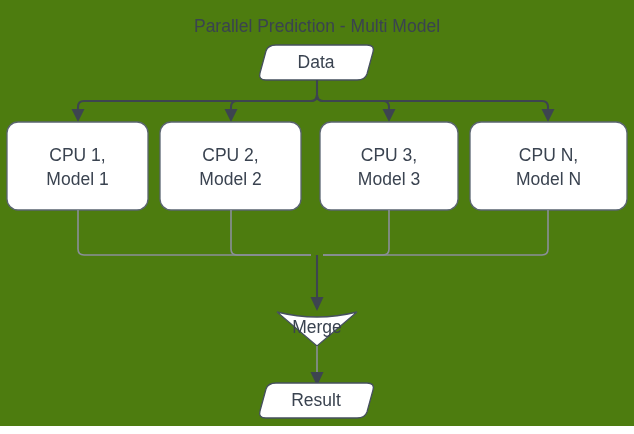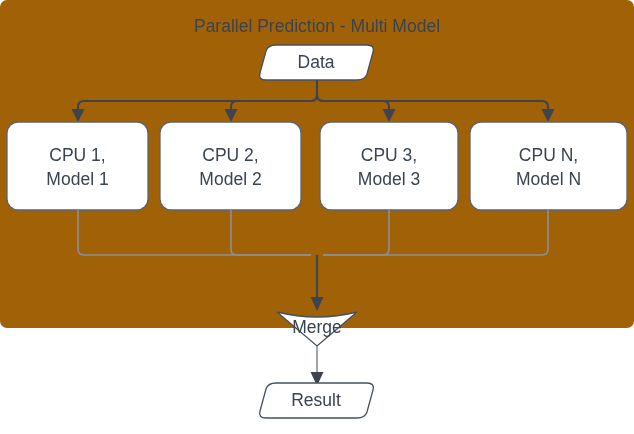--- a/index.html
+++ b/index.html
@@ -9,23 +9,22 @@
   }
   body {
     width: 634px;
     height: 434px;
     overflow: hidden;
     font-family: "Liberation Sans", sans-serif;
   }
   #diagram-root {
     position: relative;
     width: 634px;
-    height: 328px;
-    background: #a16207;
-    border-radius: 7px;
+    height: 426px;
+    background: #4d7c0f;
   }
   svg#flow {
     display: block;
     width: 634px;
     height: 434px;
   }
   .node-shape {
     fill: #ffffff;
     stroke: #46505e;
     stroke-width: 1.3;

